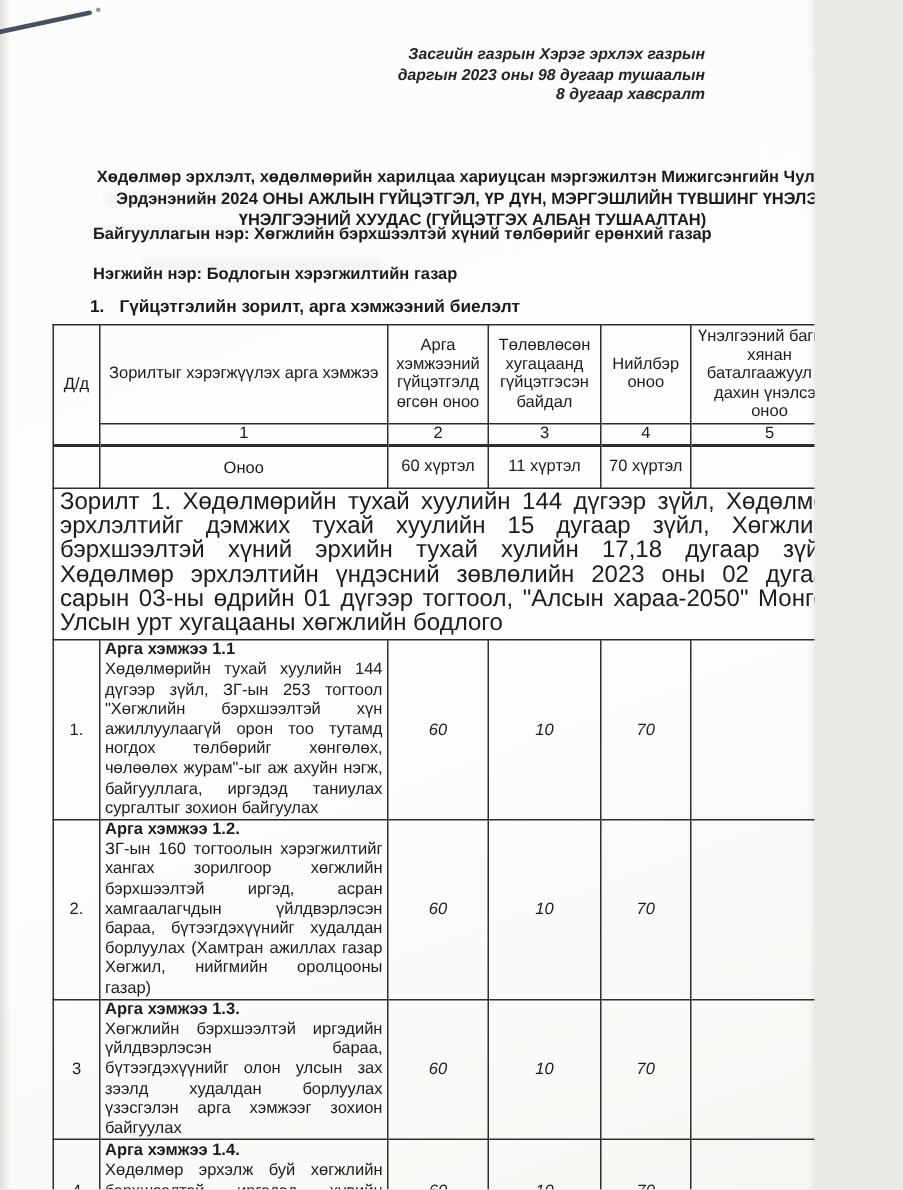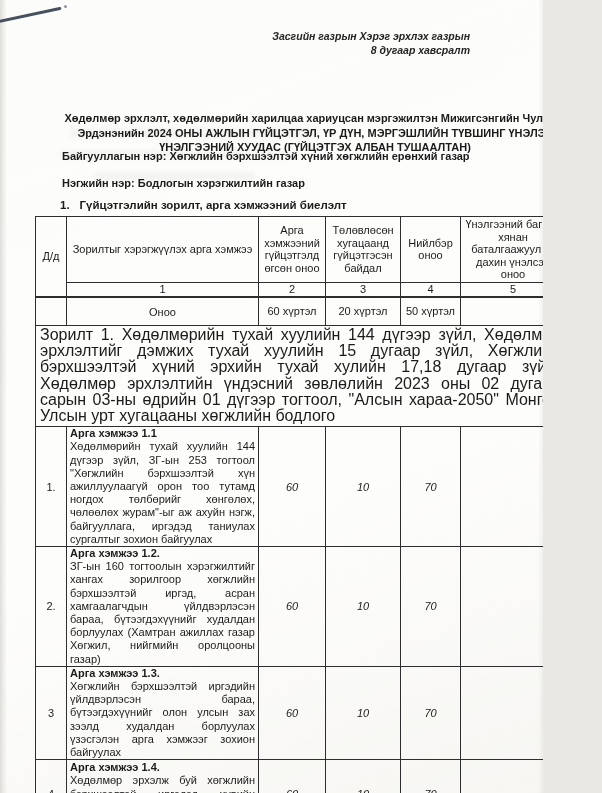--- a/index.html
+++ b/index.html
@@ -82,26 +82,27 @@
 <div class="page">
 
   <div class="pen-mark"></div>
   <div class="pen-dot"></div>
   <div class="ghost g1"></div>
   <div class="ghost g2"></div>
   <div class="ghost g3"></div>
 
   <div class="stamp">
     <div>Засгийн газрын Хэрэг эрхлэх газрын</div>
+    <div>даргын 2023 оны 98 дугаар тушаалын</div>
     <div>8 дугаар хавсралт</div>
   </div>
 
   <h1 class="title">Хөдөлмөр эрхлэлт, хөдөлмөрийн харилцаа хариуцсан мэргэжилтэн  Мижигсэнгийн Чулуун-Эрдэнэнийн 2024 ОНЫ АЖЛЫН ГҮЙЦЭТГЭЛ, ҮР ДҮН, МЭРГЭШЛИЙН ТҮВШИНГ ҮНЭЛЭХ ҮНЭЛГЭЭНИЙ ХУУДАС (ГҮЙЦЭТГЭХ АЛБАН ТУШААЛТАН)</h1>
 
-  <div class="org-line">Байгууллагын нэр: Хөгжлийн бэрхшээлтэй хүний хөгжлийн ерөнхий газар</div>
+  <div class="org-line">Байгууллагын нэр: Хөгжлийн бэрхшээлтэй хүний төлбөрийг ерөнхий газар</div>
   <div class="unit-line">Нэгжийн нэр: Бодлогын хэрэгжилтийн газар</div>
 
   <div class="sec-heading">
     <span class="sec-num">1.</span><span>Гүйцэтгэлийн зорилт, арга хэмжээний биелэлт</span>
   </div>
 
   <table class="eval">
     <colgroup>
       <col style="width:31px">
         <col style="width:192px">
@@ -126,22 +127,22 @@
       <td>2</td>
       <td>3</td>
       <td>4</td>
       <td>5</td>
     </tr>
 
     <tr class="srow">
       <td></td>
       <td class="score-label">Оноо</td>
       <td class="score-max">60 хүртэл</td>
-      <td class="score-max">20 хүртэл</td>
-      <td class="score-max">50 хүртэл</td>
+      <td class="score-max">11 хүртэл</td>
+      <td class="score-max">70 хүртэл</td>
       <td></td>
     </tr>
 
     <tr class="goal">
       <td colspan="6">Зорилт 1. Хөдөлмөрийн тухай хуулийн 144 дүгээр зүйл, Хөдөлмөр эрхлэлтийг дэмжих тухай хуулийн 15 дугаар зүйл, Хөгжлийн бэрхшээлтэй хүний эрхийн тухай хулийн 17,18 дугаар зүйл, Хөдөлмөр эрхлэлтийн үндэсний зөвлөлийн 2023 оны 02 дугаар сарын 03-ны өдрийн 01 дүгээр тогтоол, "Алсын хараа-2050" Монгол Улсын урт хугацааны хөгжлийн бодлого</td>
     </tr>
 
     <tr class="mrow r1">
       <td class="num">1.</td>
       <td class="mcell">

